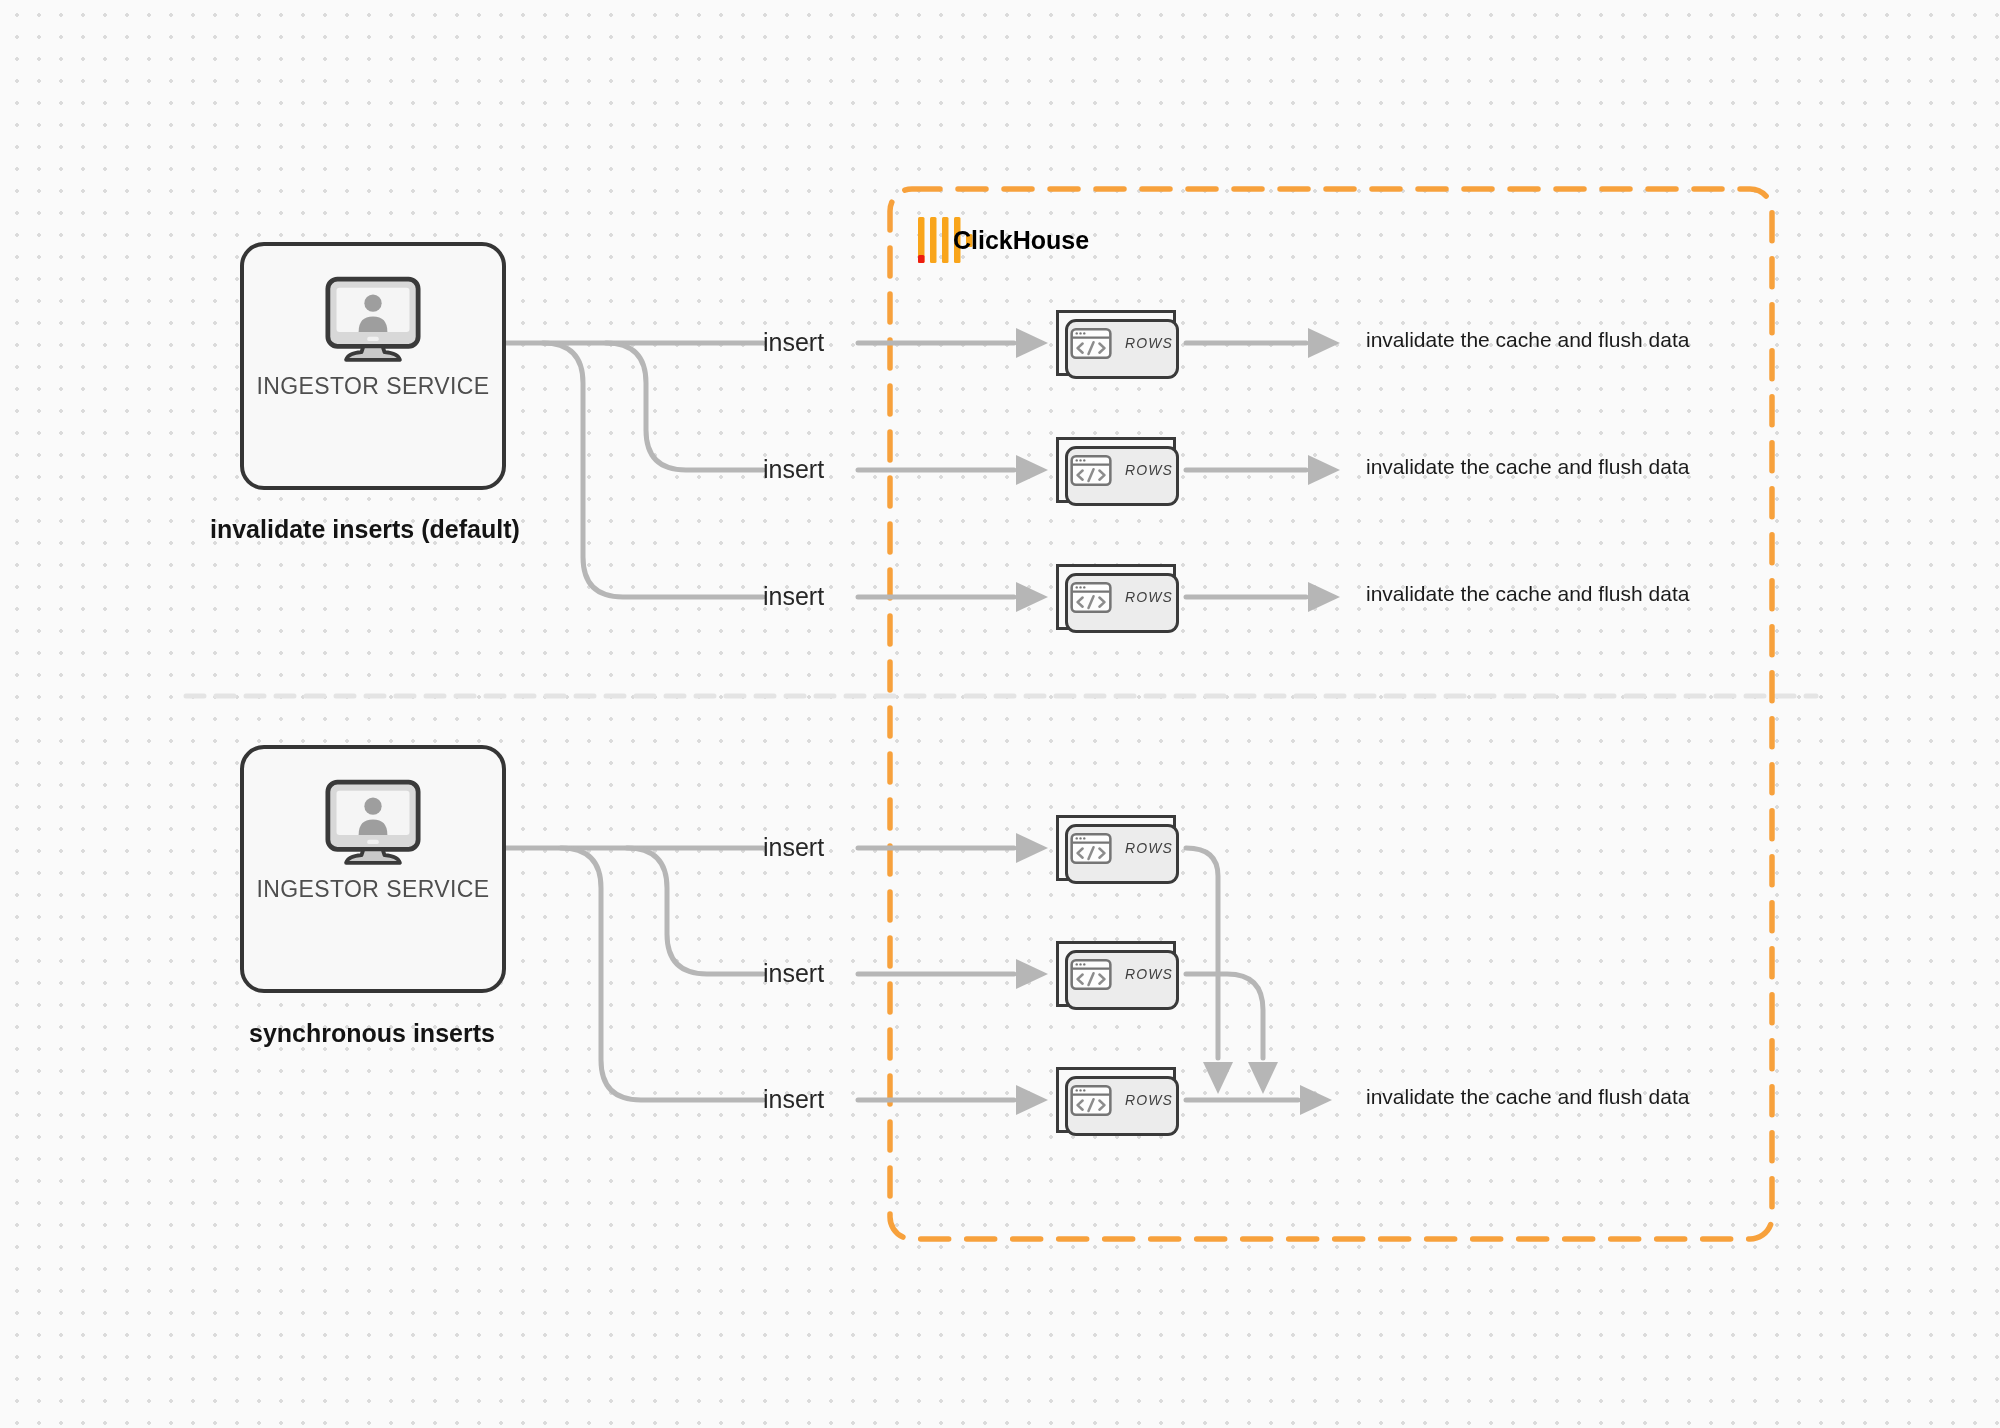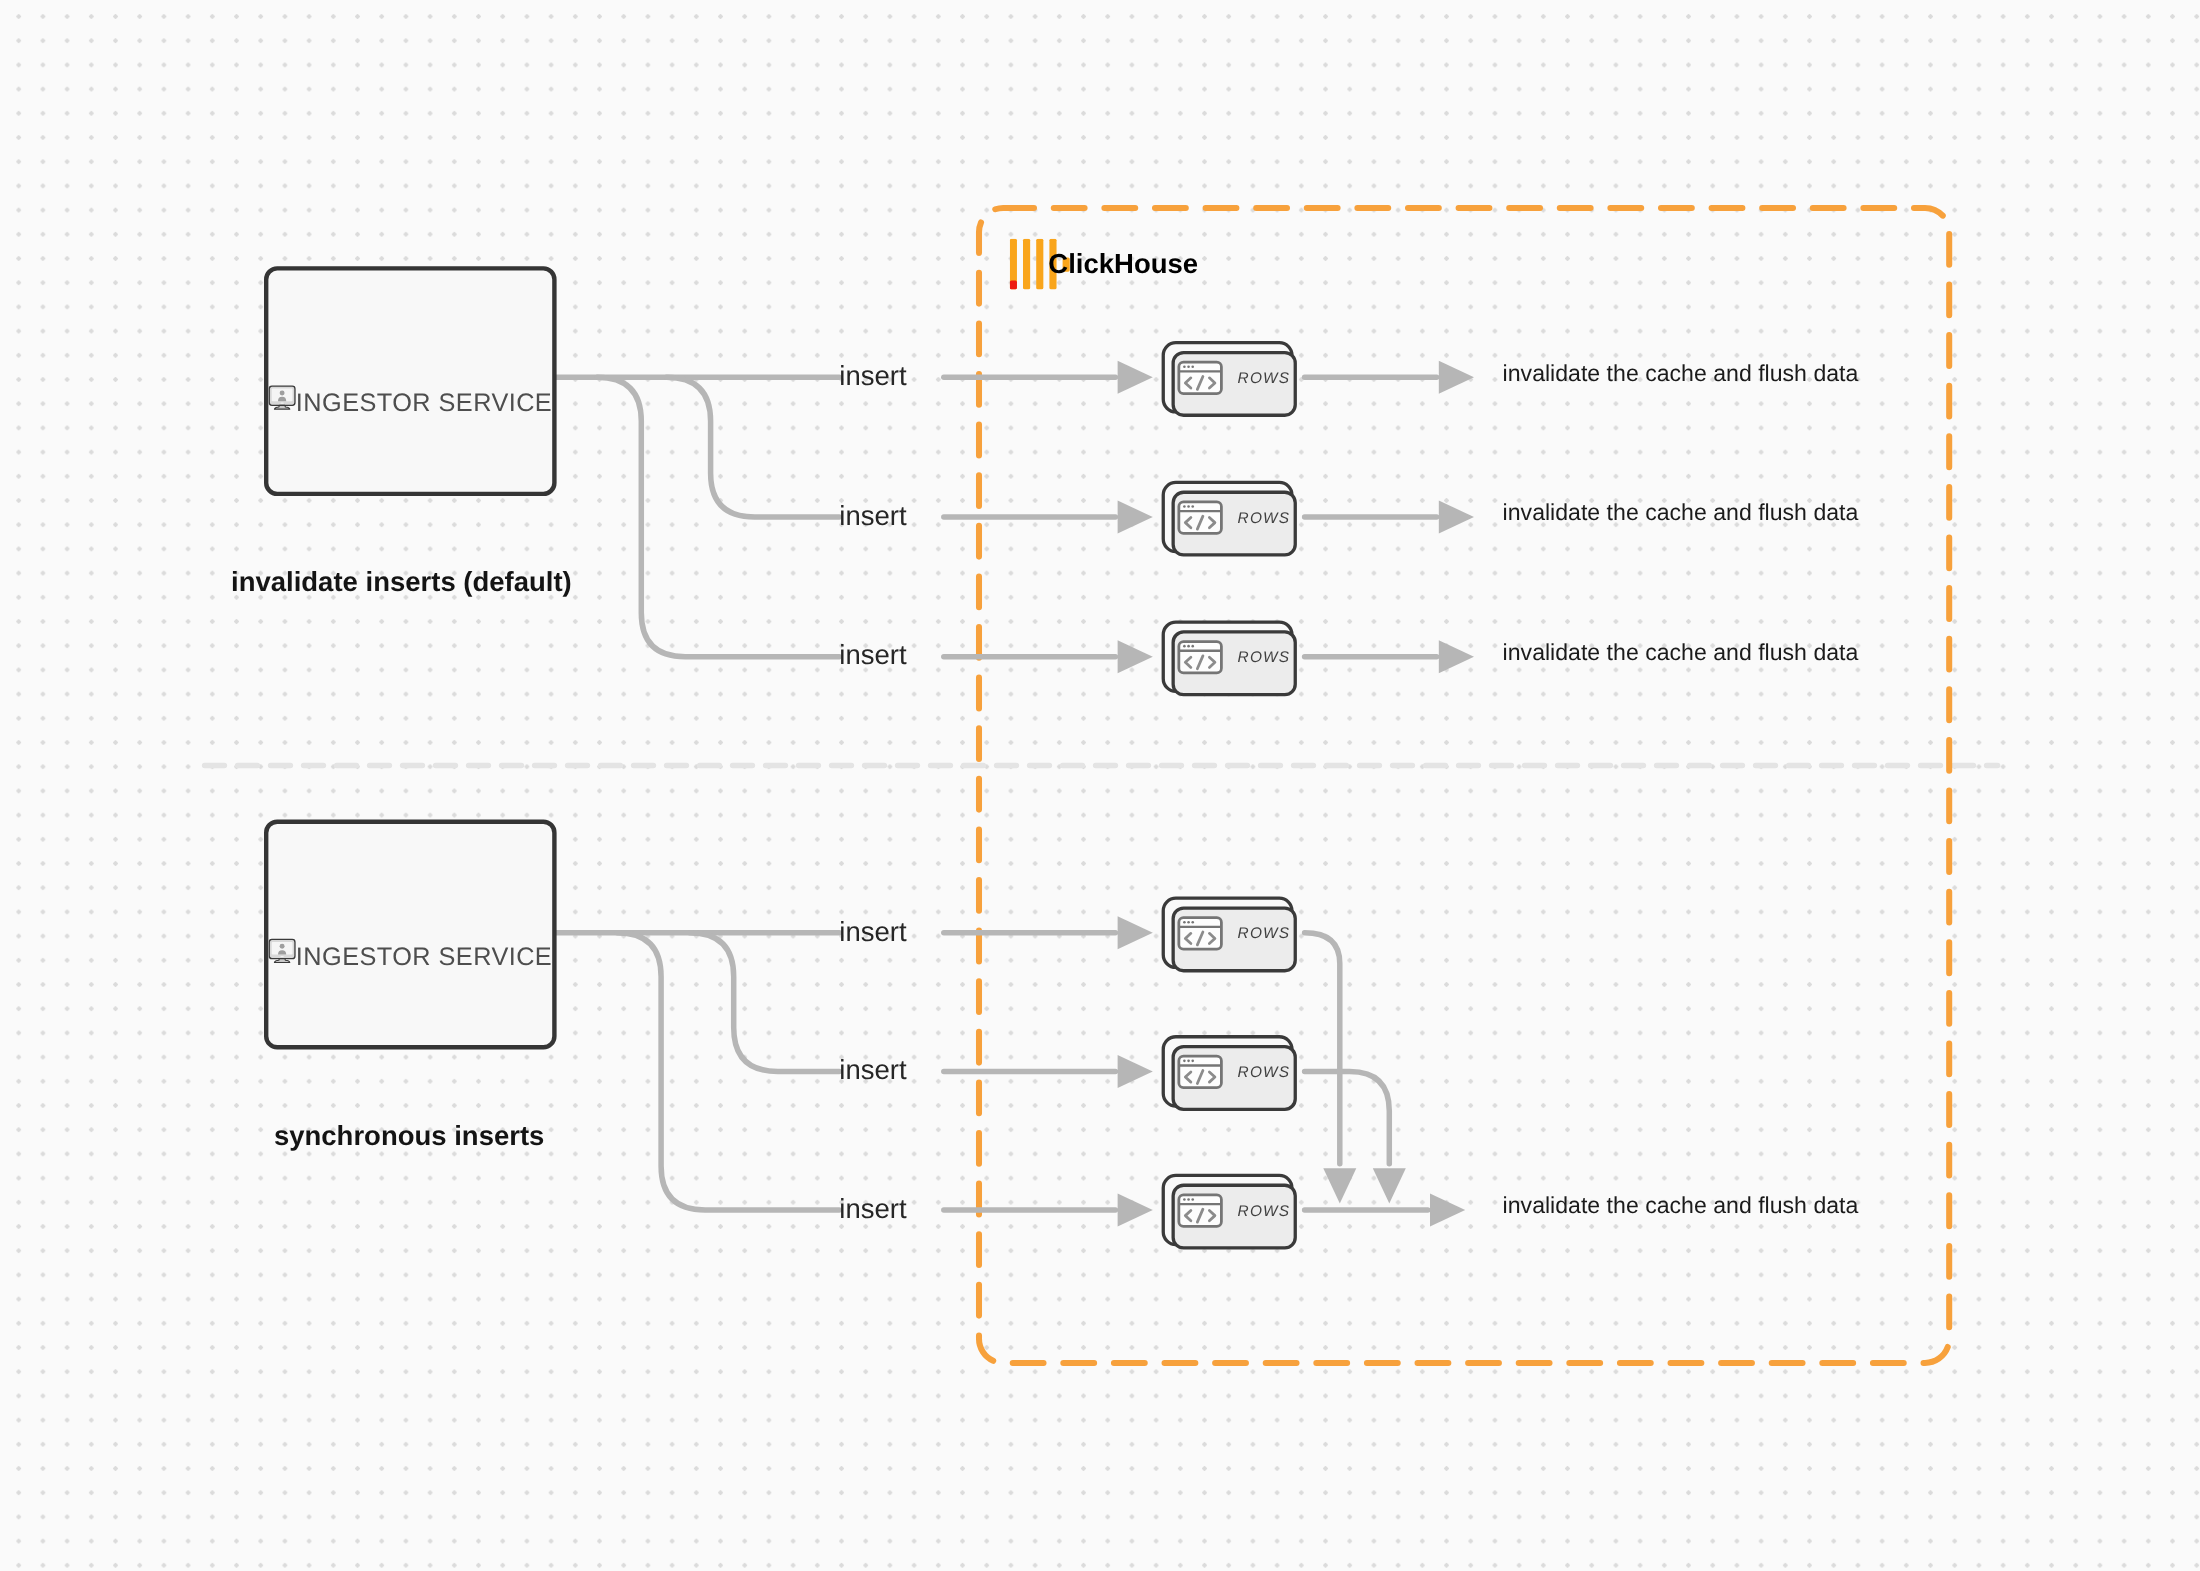--- a/index.html
+++ b/index.html
@@ -8,33 +8,33 @@
     font-family:"Liberation Sans",sans-serif;
     background-color:#FAFAFA;
     background-image:radial-gradient(circle,#DBDBDB 1.8px,transparent 2.1px);
     background-size:22px 22px;
     background-position:6px 4px;
   }
   svg.wires{position:absolute;left:0;top:0;z-index:1;}
 
   
   .service-card{
-    position:absolute;width:266px;height:209px;box-sizing:border-box;
-    background:#F8F8F8;border:4px solid #353535;border-radius:12px;
-    display:flex;flex-direction:row;align-items:center;padding-top:30px;
+    position:absolute;width:266px;height:248px;box-sizing:border-box;
+    background:#F8F8F8;border:4px solid #353535;border-radius:24px;
+    display:flex;flex-direction:column;align-items:center;padding-top:30px;
     z-index:3;
   }
   .service-label{
     margin-top:10px;font-size:23px;color:#4E4E4E;letter-spacing:.4px;white-space:nowrap;
   }
 
   
   .rows-card{
     position:absolute;width:120px;height:66px;box-sizing:border-box;
-    background:#F9F9F9;border:3px solid #3A3A3A;border-radius:13px;
+    background:#F9F9F9;border:3px solid #3A3A3A;border-radius:0;
     display:flex;align-items:center;gap:13px;padding-left:11px;
     z-index:3;
   }
   .rows-card::before{
     content:"";position:absolute;left:6px;top:6px;width:100%;height:100%;
     box-sizing:border-box;background:#ECECEC;border:3px solid #3A3A3A;border-radius:11px;
     z-index:-1;
   }
   .rows-label{font-size:14px;font-style:italic;letter-spacing:1.1px;color:#3F3F3F;}
 

